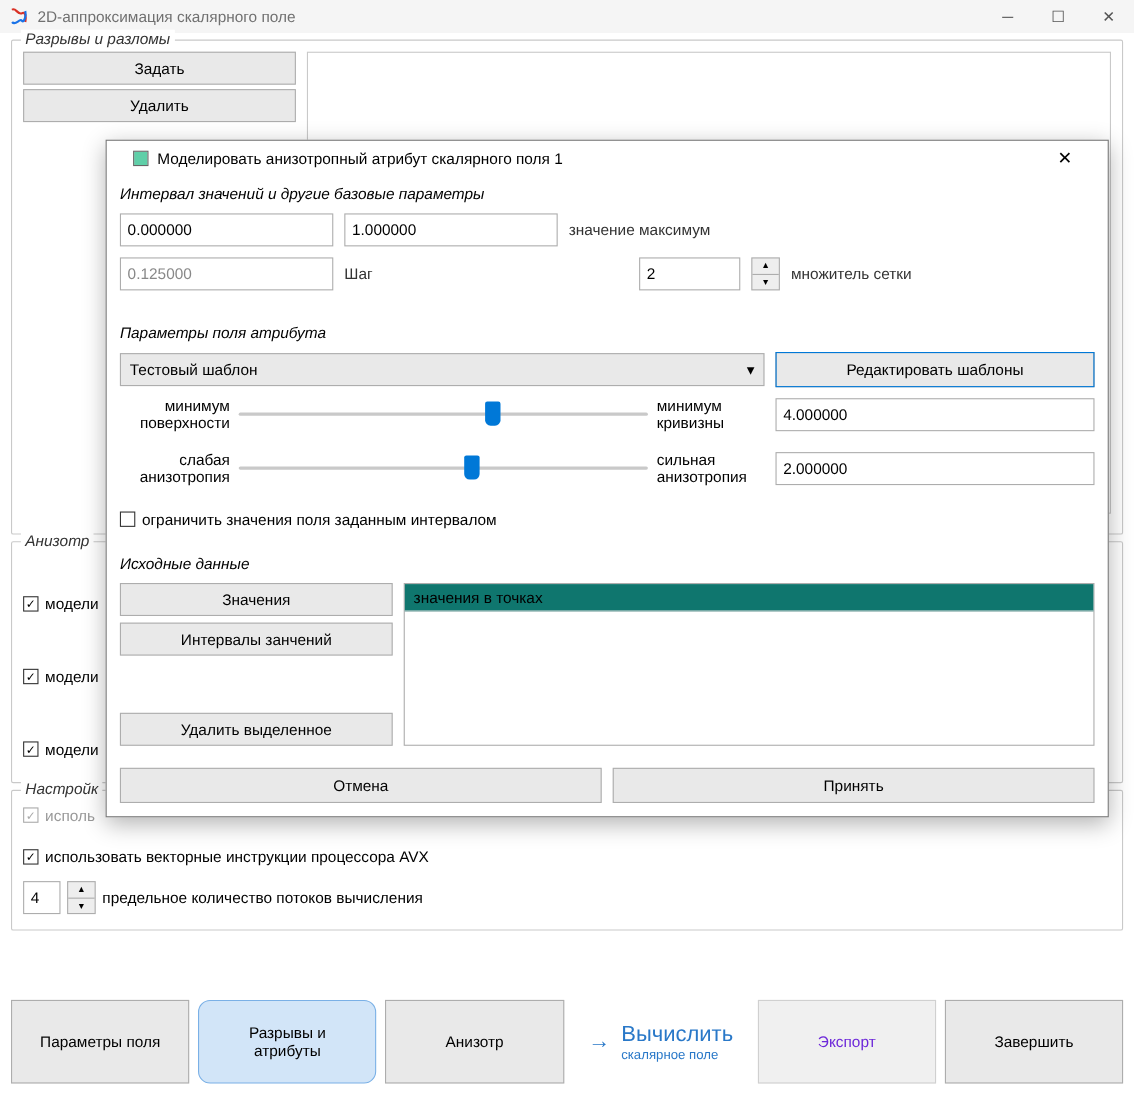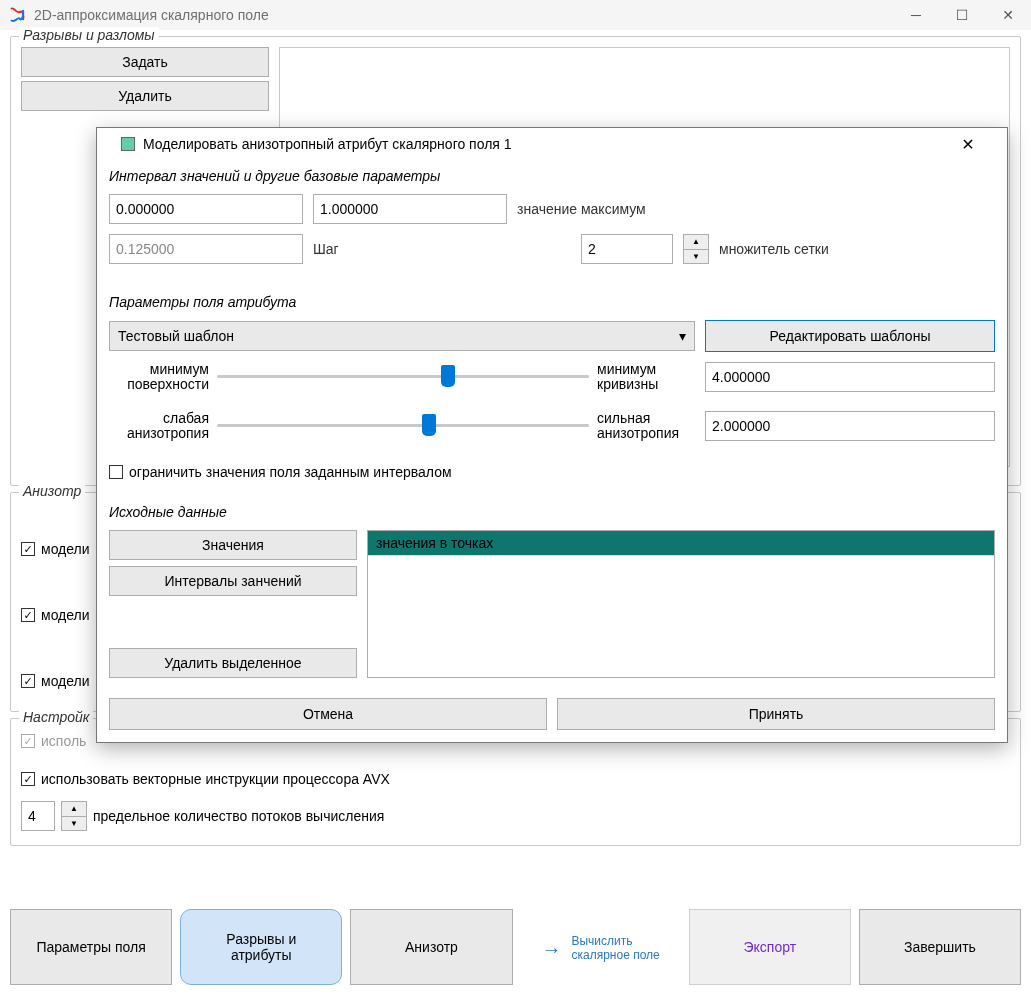--- a/index.html
+++ b/index.html
@@ -139,21 +139,21 @@
 </div>
 
 <div class="bottom-nav">
   <div class="nav-btn">Параметры поля</div>
   <div class="nav-btn active" style="white-space:pre-line;"><span>Разрывы и
 атрибуты</span></div>
   <div class="nav-btn">Анизотр</div>
   <div class="nav-compute">
     <span class="arrow">→</span>
     <div>
-      <span style="font-size:12px;">Вычислить</span>
+      <span style="font-size:20px;">Вычислить</span>
       <span class="sub">скалярное поле</span>
     </div>
   </div>
   <div class="nav-btn disabled">Экспорт</div>
   <div class="nav-btn">Завершить</div>
 </div>
 
 <div class="modal">
   <div class="modal-title">
     <span class="mic"></span>

